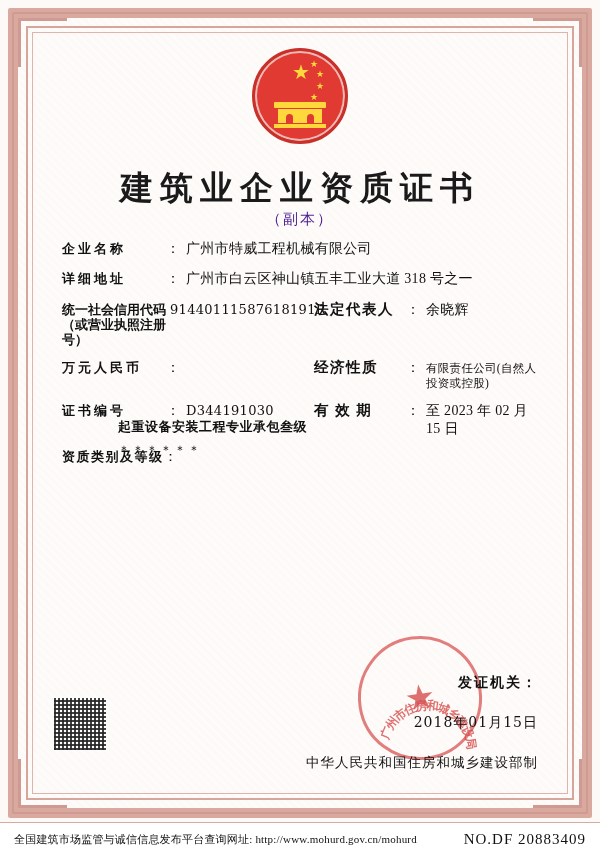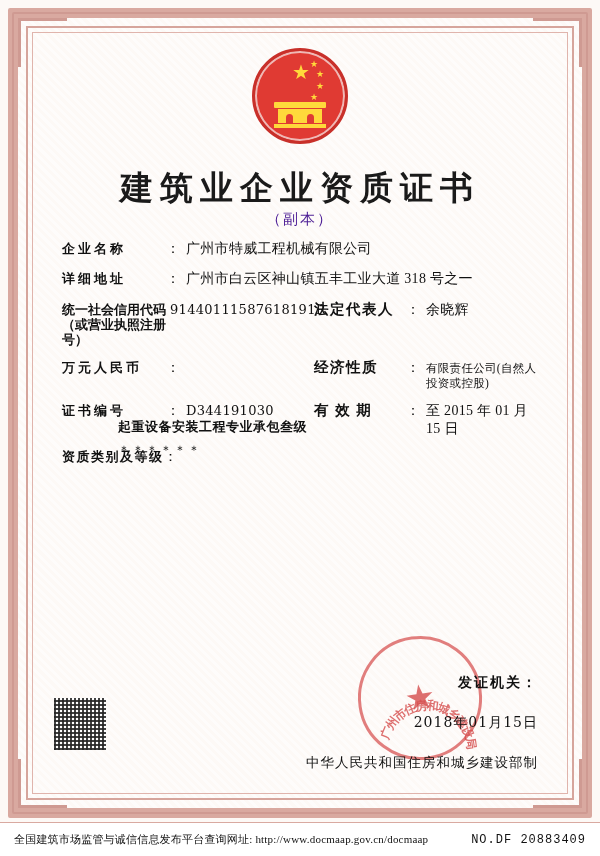--- a/index.html
+++ b/index.html
@@ -349,22 +349,22 @@
     padding: 0 14px;
     box-sizing: border-box;
     font-size: 11.5px;
     color: #111;
   }
   .footer-left {
     font-size: 11px;
     letter-spacing: 0.2px;
   }
   .footer-right {
-    font-family: Liberation Mono, monospace;
-    font-size: 12px;
+    font-family: Liberation Serif, serif;
+    font-size: 15px;
     letter-spacing: 1px;
   }
 </style>
 </head>
 <body>
 
 <div class="cert">
 
   <div class="frame-outer"></div>
   <div class="frame-mid"></div>
@@ -436,21 +436,21 @@
 
     <div class="row-split">
       <div class="half left">
         <div class="lbl">证书编号</div>
         <div class="colon">：</div>
         <div class="val mono">D344191030</div>
       </div>
       <div class="half right">
         <div class="lbl-r">有 效 期</div>
         <div class="colon">：</div>
-        <div class="val">至 2015 年 01 月 15 日</div>
+        <div class="val">至 2023 年 02 月 15 日</div>
       </div>
     </div>
 
     <div class="row">
       <div class="lbl" style="width:auto; letter-spacing:1.5px;">资质类别及等级</div>
       <div class="colon">：</div>
     </div>
 
   </div>
 
@@ -489,17 +489,17 @@
       <span class="num">01</span>
       <span>月</span>
       <span class="num">15</span>
       <span>日</span>
     </div>
   </div>
 
   <div class="ministry">中华人民共和国住房和城乡建设部制</div>
 
   <div class="footer">
-    <div class="footer-left">全国建筑市场监管与诚信信息发布平台查询网址: http://www.docmaap.gov.cn/docmaap</div>
+    <div class="footer-left">全国建筑市场监管与诚信信息发布平台查询网址: http://www.mohurd.gov.cn/mohurd</div>
     <div class="footer-right">NO.DF 20883409</div>
   </div>
 
 </div>
 
 </body></html>

